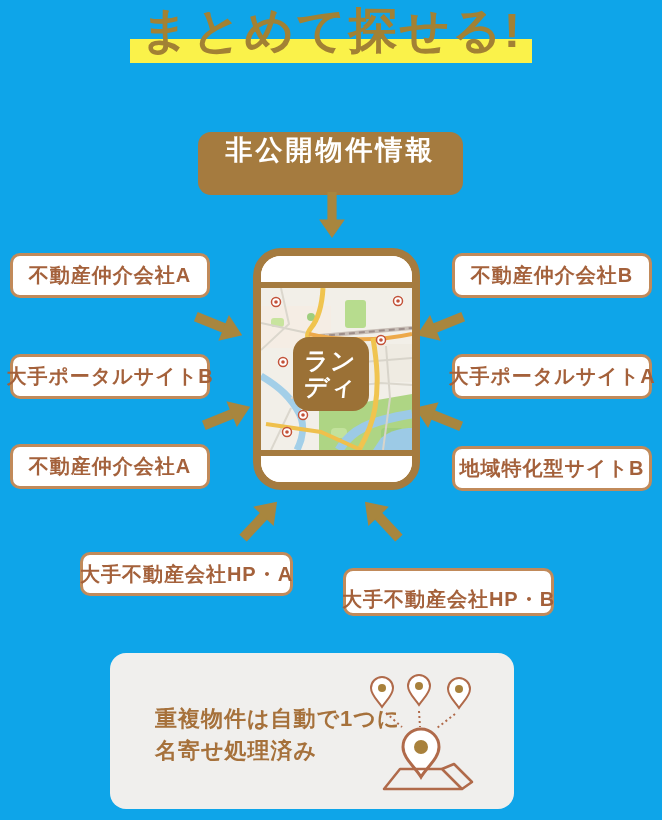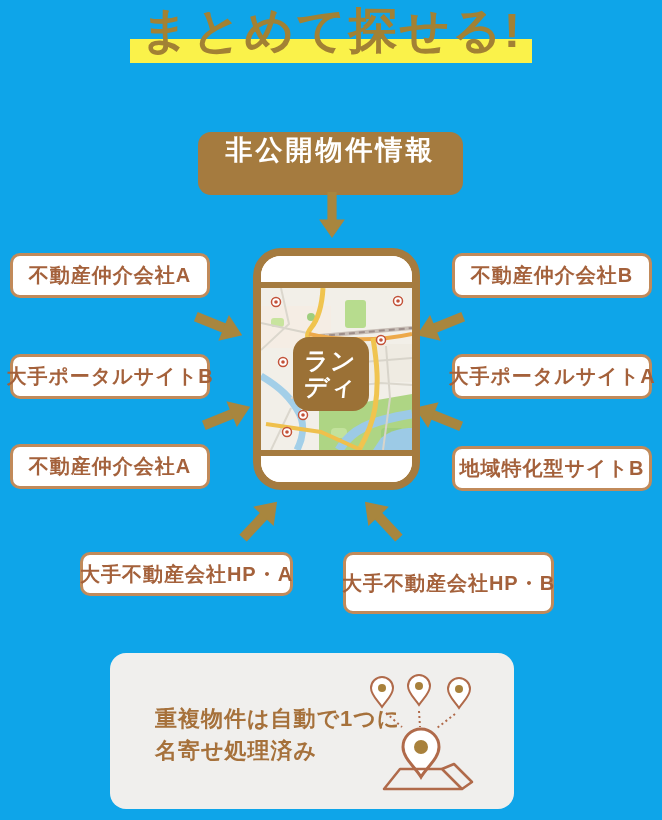--- a/index.html
+++ b/index.html
@@ -37,21 +37,21 @@
     color:var(--box-text,#A4613B); font-size:20px; font-weight:700; letter-spacing:1px;
     white-space:nowrap;
   }
   .b-l1 { left:10px;  top:253px; }
   .b-l2 { left:10px;  top:354px; }
   .b-l3 { left:10px;  top:444px; }
   .b-r1 { left:452px; top:253px; }
   .b-r2 { left:452px; top:354px; }
   .b-r3 { left:452px; top:446px; }
   .b-b1 { left:80px;  top:552px; width:213px; height:44px;align-items:center; }
-  .b-b2 { left:343px; top:552px; width:211px; height:62px; }
+  .b-b2 { left:343px; top:568px; width:211px; height:48px;align-items:flex-end; }
 
   
   .arrow { position:absolute; color:var(--arrow-color,#A8863E); }
   .arrow svg { display:block; }
   .a-top    { left:309px; top:200px; transform:rotate(90deg); }
   .a-lt     { left:193px; top:311px; transform:rotate(22deg); }
   .a-lb     { left:201px; top:401px; transform:rotate(-22deg); }
   .a-rt     { left:414px; top:311px; transform:rotate(158deg); }
   .a-rb     { left:412px; top:402px; transform:rotate(202deg); }
   .a-bl     { left:235px; top:505px; transform:rotate(-47deg); }

